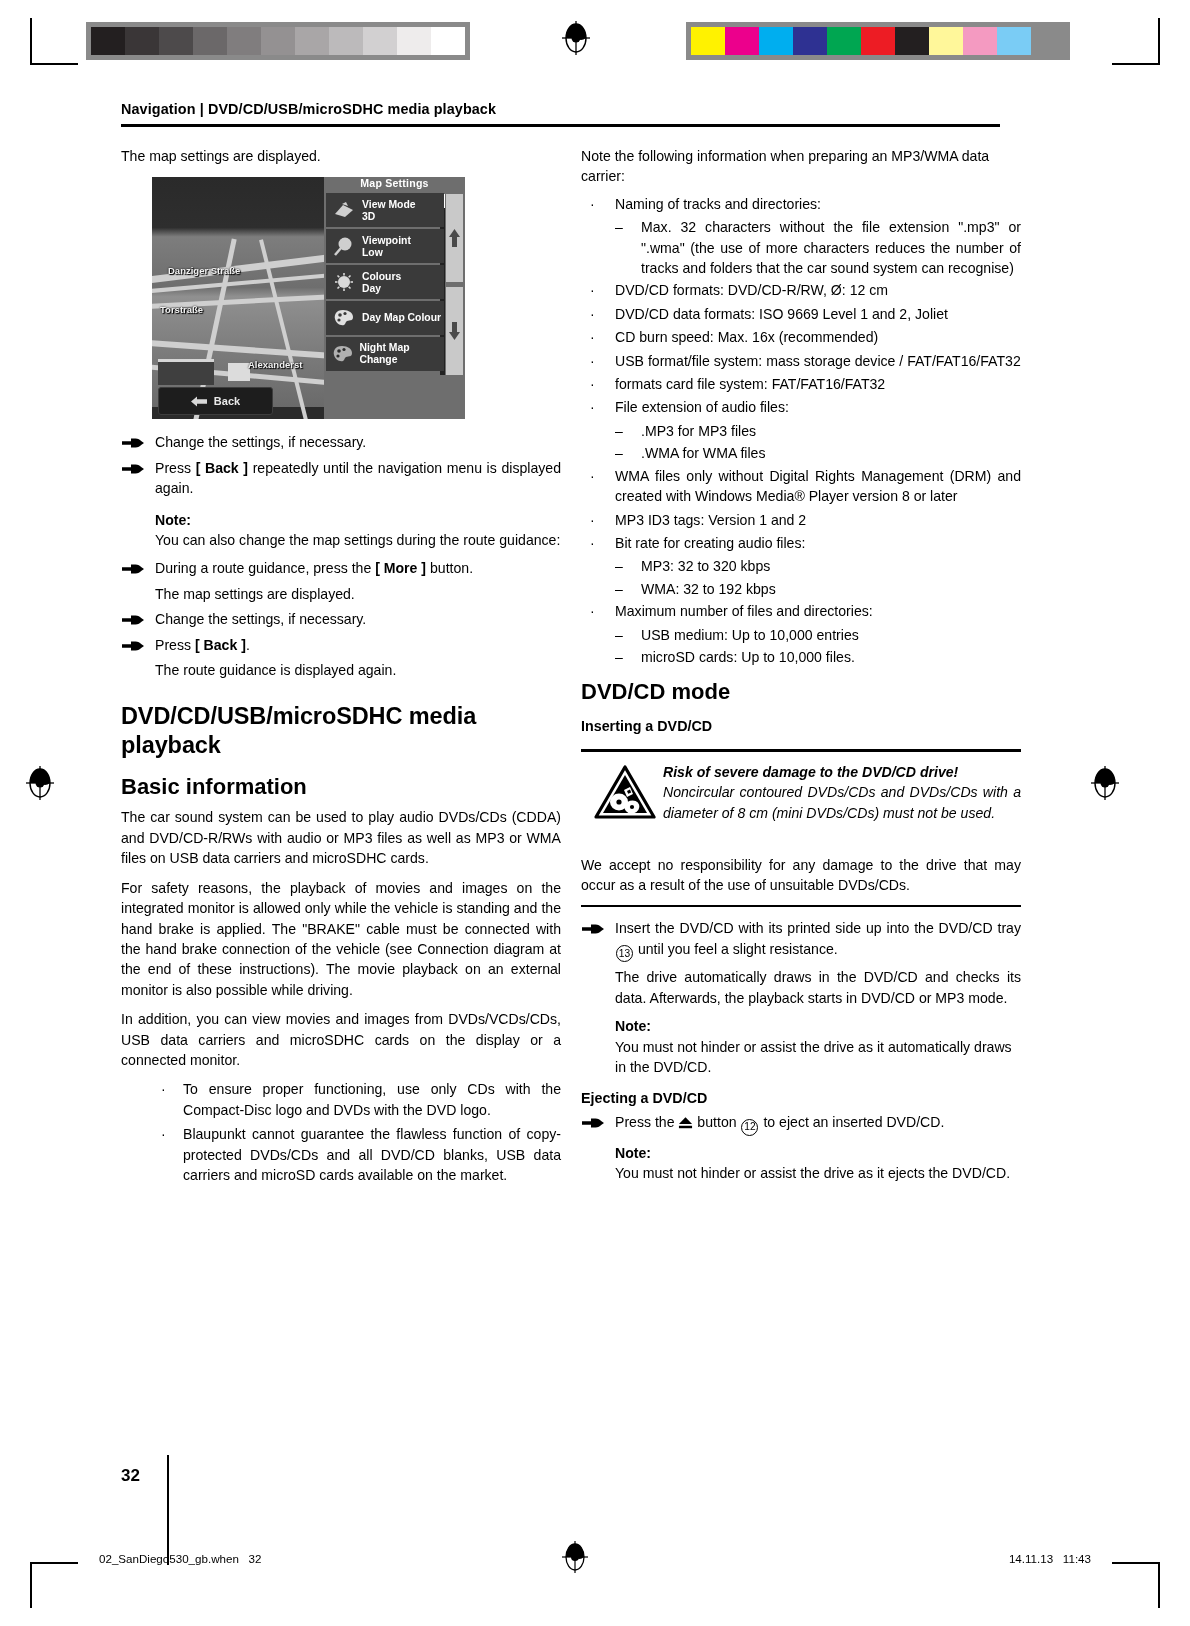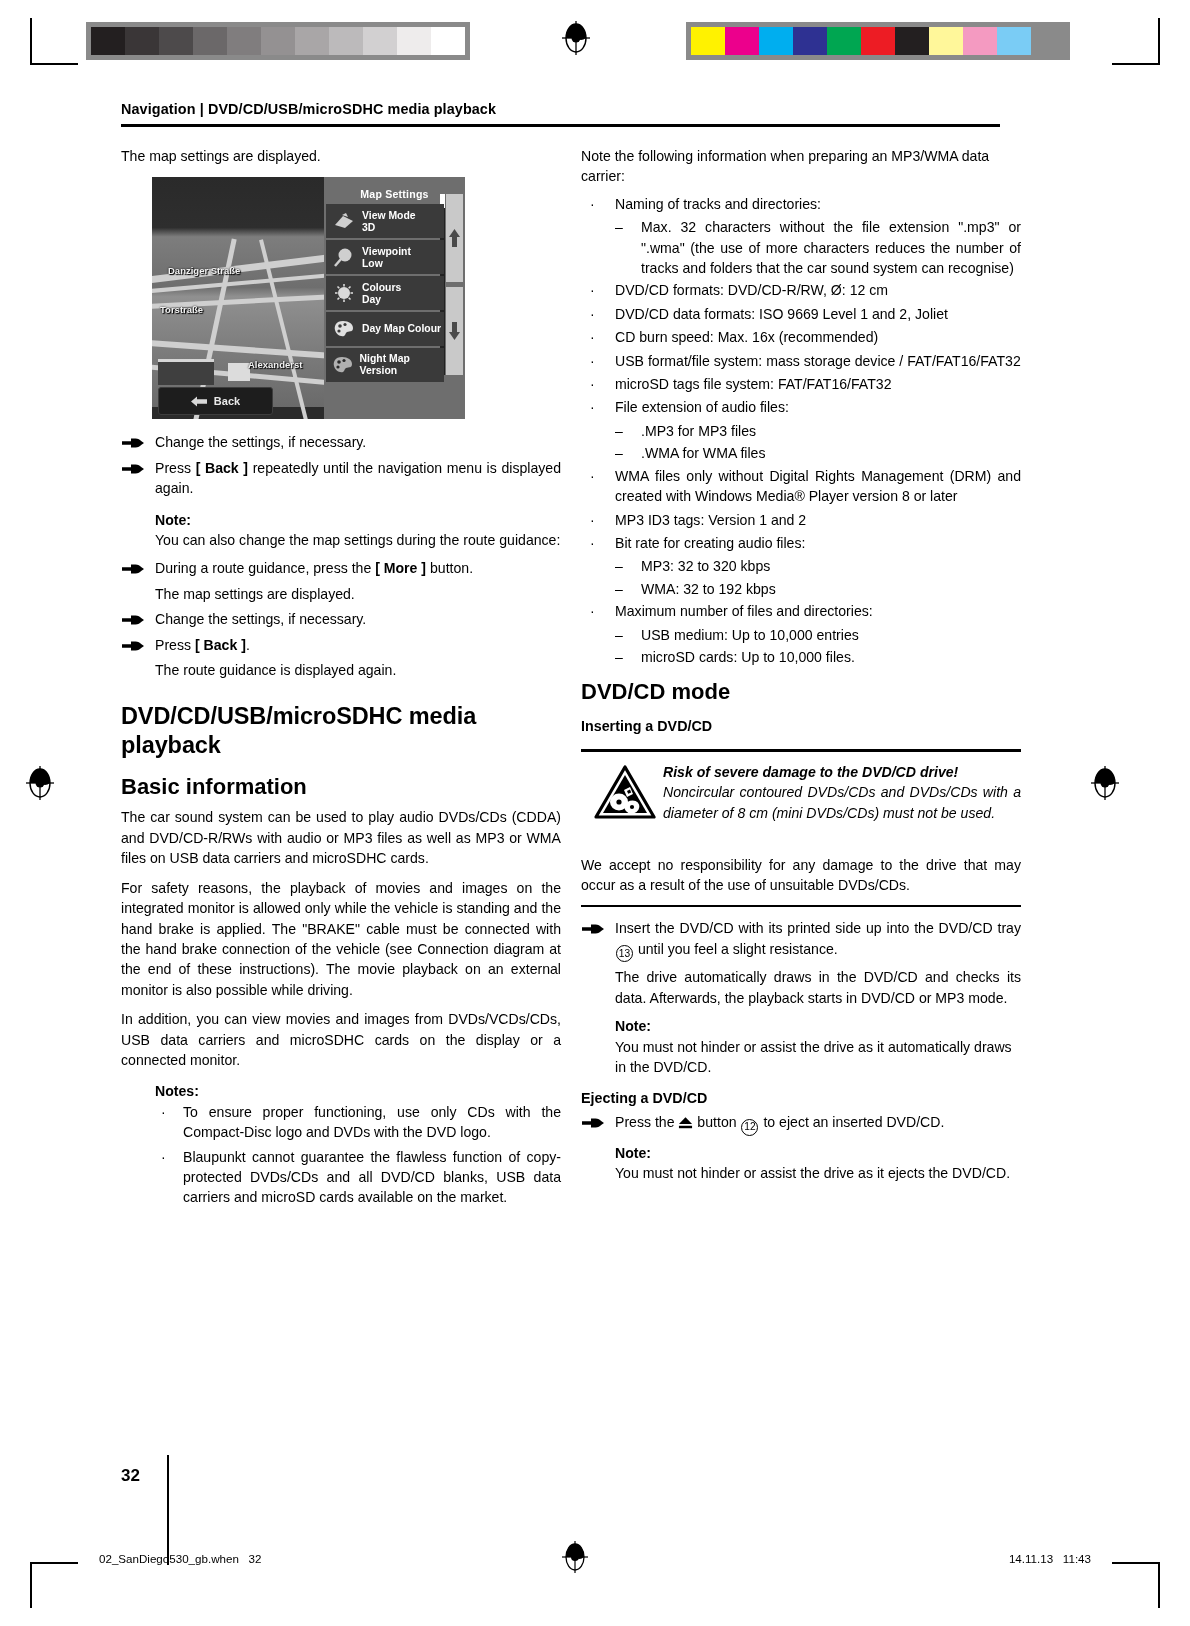--- a/index.html
+++ b/index.html
@@ -98,21 +98,21 @@
               background:linear-gradient(180deg,#2a2a2a 0%,#2e2e2e 22%,#7d7d7d 26%,#6e6e6e 48%,#909090 52%,#7a7a7a 78%,#6a6a6a 100%); }
   .road { position:absolute; background:#cfcfcf; }
   .street-lbl { position:absolute; color:#f2f2f2; font-size:9.5px; font-weight:bold;
                 text-shadow:0 0 2px #000, 1px 1px 1px #000; white-space:nowrap; }
   .shot-back { position:absolute; left:6px; bottom:4px; width:115px; height:28px;
                background:#1d1d1d; border:1px solid #3d3d3d; border-radius:3px;
                color:#e9e9e9; font-size:11px; font-weight:bold;
                display:flex; align-items:center; justify-content:center; gap:7px; }
   .shot-panel { position:absolute; left:172px; top:0; width:141px; height:242px; background:#6e6e6e; }
   .panel-title { text-align:center; color:#fff; font-size:10.6px; font-weight:bold;
-                 padding:11px 0 4px 0; letter-spacing:.2px; }
+                 padding:0 0 4px 0; letter-spacing:.2px; }
   .menu-row { position:relative; margin:0 21px 2px 2px; height:34px; background:#3a3a3a;
               display:flex; align-items:center; }
   .menu-ico { width:36px; height:30px; display:flex; align-items:center; justify-content:center;
               color:#ddd; font-size:16px; }
   .menu-txt { color:#fff; font-size:10.4px; font-weight:bold; line-height:12px; }
   .menu-val { color:#fff; font-size:10.4px; font-weight:bold; }
   .scroll-btn { position:absolute; right:2px; width:17px; background:#c9c9c9;
                 display:flex; align-items:center; justify-content:center; color:#3a3a3a; }
   .scroll-up { top:17px; height:88px; }
   .scroll-dn { top:110px; height:88px; }
@@ -316,21 +316,21 @@
         </div>
         <div class="menu-row">
           <div class="menu-ico">
             <svg width="22" height="18" viewBox="0 0 22 18">
                 <path d="M10 1 C3 1 1 6 2 10 C3 14 7 17 11 16 C13 15 12 13 14 12 C17 11 20 12 20 8 C20 4 16 1 10 1 Z" fill="#b0b0b0"></path>
                 <circle cx="7" cy="6" r="1.8" fill="#2a2a2a"></circle>
                 <circle cx="12" cy="4.5" r="1.6" fill="#2a2a2a"></circle>
                 <circle cx="6" cy="11" r="1.6" fill="#2a2a2a"></circle>
               </svg>
           </div>
-          <div class="menu-txt">Night Map Version</div>
+          <div class="menu-txt">Night Map Change</div>
         </div>
       </div>
     </div>
 
     <div class="step nojust">
       <svg class="hand" viewBox="0 0 24 14">
         <path d="M1 5.2 L10 5.2 L10 2.4 L14.5 2.4 C17 2.4 19 3.6 20.5 5.2 L23 7 L20.5 8.8 C19 10.4 17 11.6 14.5 11.6 L10 11.6 L10 8.8 L1 8.8 Z" fill="#000"></path>
       </svg>
       <span>Change the settings, if necessary.</span>
     </div>
@@ -371,21 +371,20 @@
 
     <div class="indent-text nojust">The route guidance is displayed again.</div>
 
     <h1 class="sec">DVD/CD/USB/microSDHC media playback</h1>
     <h2 class="sub">Basic information</h2>
 
     <p class="body-text">The car sound system can be used to play audio DVDs/CDs (CDDA) and DVD/CD-R/RWs with audio or MP3 files as well as MP3 or WMA files on USB data carriers and microSDHC cards.</p>
     <p class="body-text">For safety reasons, the playback of movies and images on the integrated monitor is allowed only while the vehicle is standing and the hand brake is applied. The "BRAKE" cable must be connected with the hand brake connection of the vehicle (see Connection diagram at the end of these instructions). The movie playback on an external monitor is also possible while driving.</p>
     <p class="body-text">In addition, you can view movies and images from DVDs/VCDs/CDs, USB data carriers and microSDHC cards on the display or a connected monitor.</p>
 
-    <div class="notes-label" style="margin-top:11px;">Notes:</div>
     <div class="nested-bullet">
       <span class="dot">·</span>
       <span>To ensure proper functioning, use only CDs with the Compact-Disc logo and DVDs with the DVD logo.</span>
     </div>
     <div class="nested-bullet">
       <span class="dot">·</span>
       <span>Blaupunkt cannot guarantee the flawless function of copy-protected DVDs/CDs and all DVD/CD blanks, USB data carriers and microSD cards available on the market.</span>
     </div>
   </div>
 
@@ -413,21 +412,21 @@
     <div class="bullet nojust">
       <span class="dot">·</span>
       <span>CD burn speed: Max. 16x (recommended)</span>
     </div>
     <div class="bullet">
       <span class="dot">·</span>
       <span>USB format/file system: mass storage device / FAT/FAT16/FAT32</span>
     </div>
     <div class="bullet nojust">
       <span class="dot">·</span>
-      <span>microSD tags file system: FAT/FAT16/FAT32</span>
+      <span>formats card file system: FAT/FAT16/FAT32</span>
     </div>
     <div class="bullet nojust">
       <span class="dot">·</span>
       <span>File extension of audio files:</span>
     </div>
     <div class="dash-item nojust">
       <span class="dash">–</span>
       <span>.MP3 for MP3 files</span>
     </div>
     <div class="dash-item nojust">

